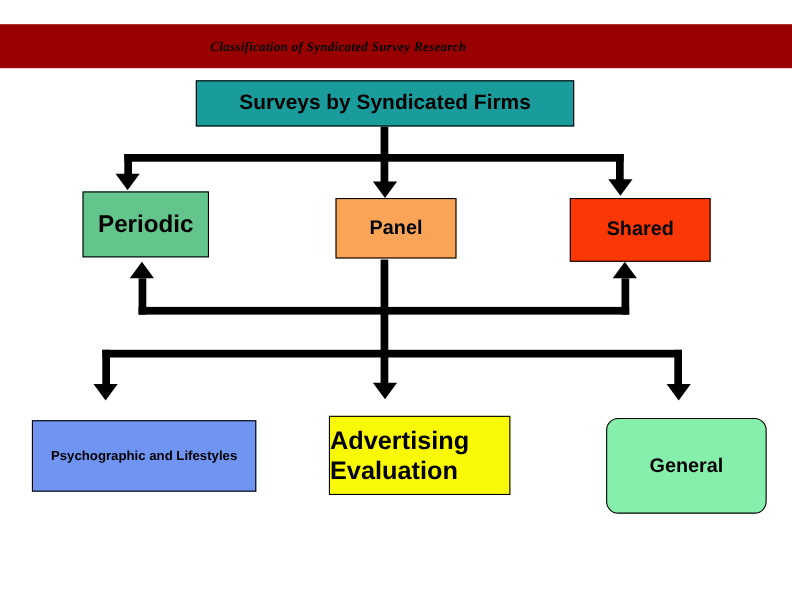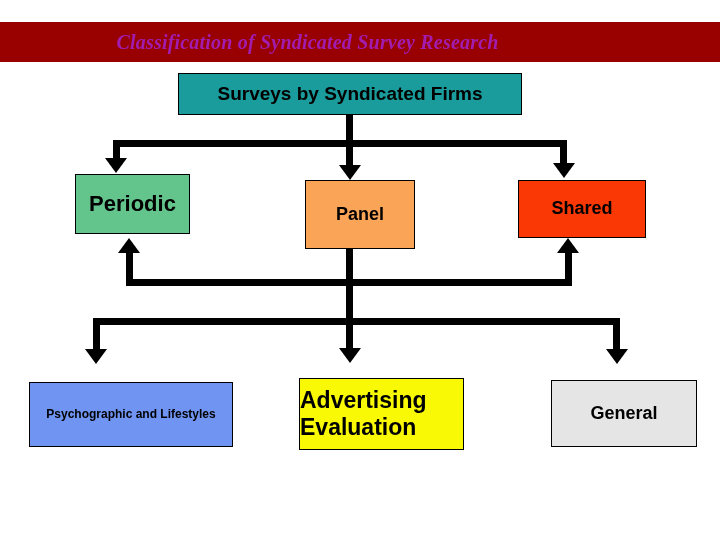--- a/index.html
+++ b/index.html
@@ -31,25 +31,25 @@
     background: #990000;
   }
   #title-text {
     position: absolute;
     left: 0;
     top: 22px;
     width: 615px;
     height: 40px;
     line-height: 40px;
     text-align: center;
-    color: #a21caf;
+    color: #000000;
     font-family: "Liberation Serif", serif;
     font-style: italic;
     font-weight: bold;
-    font-size: 20px;
+    font-size: 12px;
     letter-spacing: 0.2px;
   }
   
   .box {
     position: absolute;
     box-sizing: border-box;
     display: flex;
     align-items: center;
     justify-content: center;
     text-align: left;
@@ -73,21 +73,21 @@
     top: 174px;
     width: 115px;
     height: 60px;
     background: #63c48c;
     font-size: 22px;
   }
   #box-panel {
     left: 305px;
     top: 180px;
     width: 110px;
-    height: 69px;
+    height: 55px;
     background: #f9a456;
     font-size: 18px;
   }
   #box-shared {
     left: 518px;
     top: 180px;
     width: 128px;
     height: 58px;
     background: #f93805;
     font-size: 18px;
@@ -105,23 +105,24 @@
     top: 378px;
     width: 165px;
     height: 72px;
     background: #f9f905;
     font-size: 23px;
   }
   #box-general {
     left: 551px;
     top: 380px;
     width: 146px;
-    height: 67px;
-    background: #e5e5e5;
+    height: 87px;
+    background: #86efac;
     font-size: 18px;
+    border-radius: 11px;
   }
   
   .seg {
     position: absolute;
     background: #000000;
     z-index: 2;
   }
   .arrow-down {
     position: absolute;
     width: 0;

